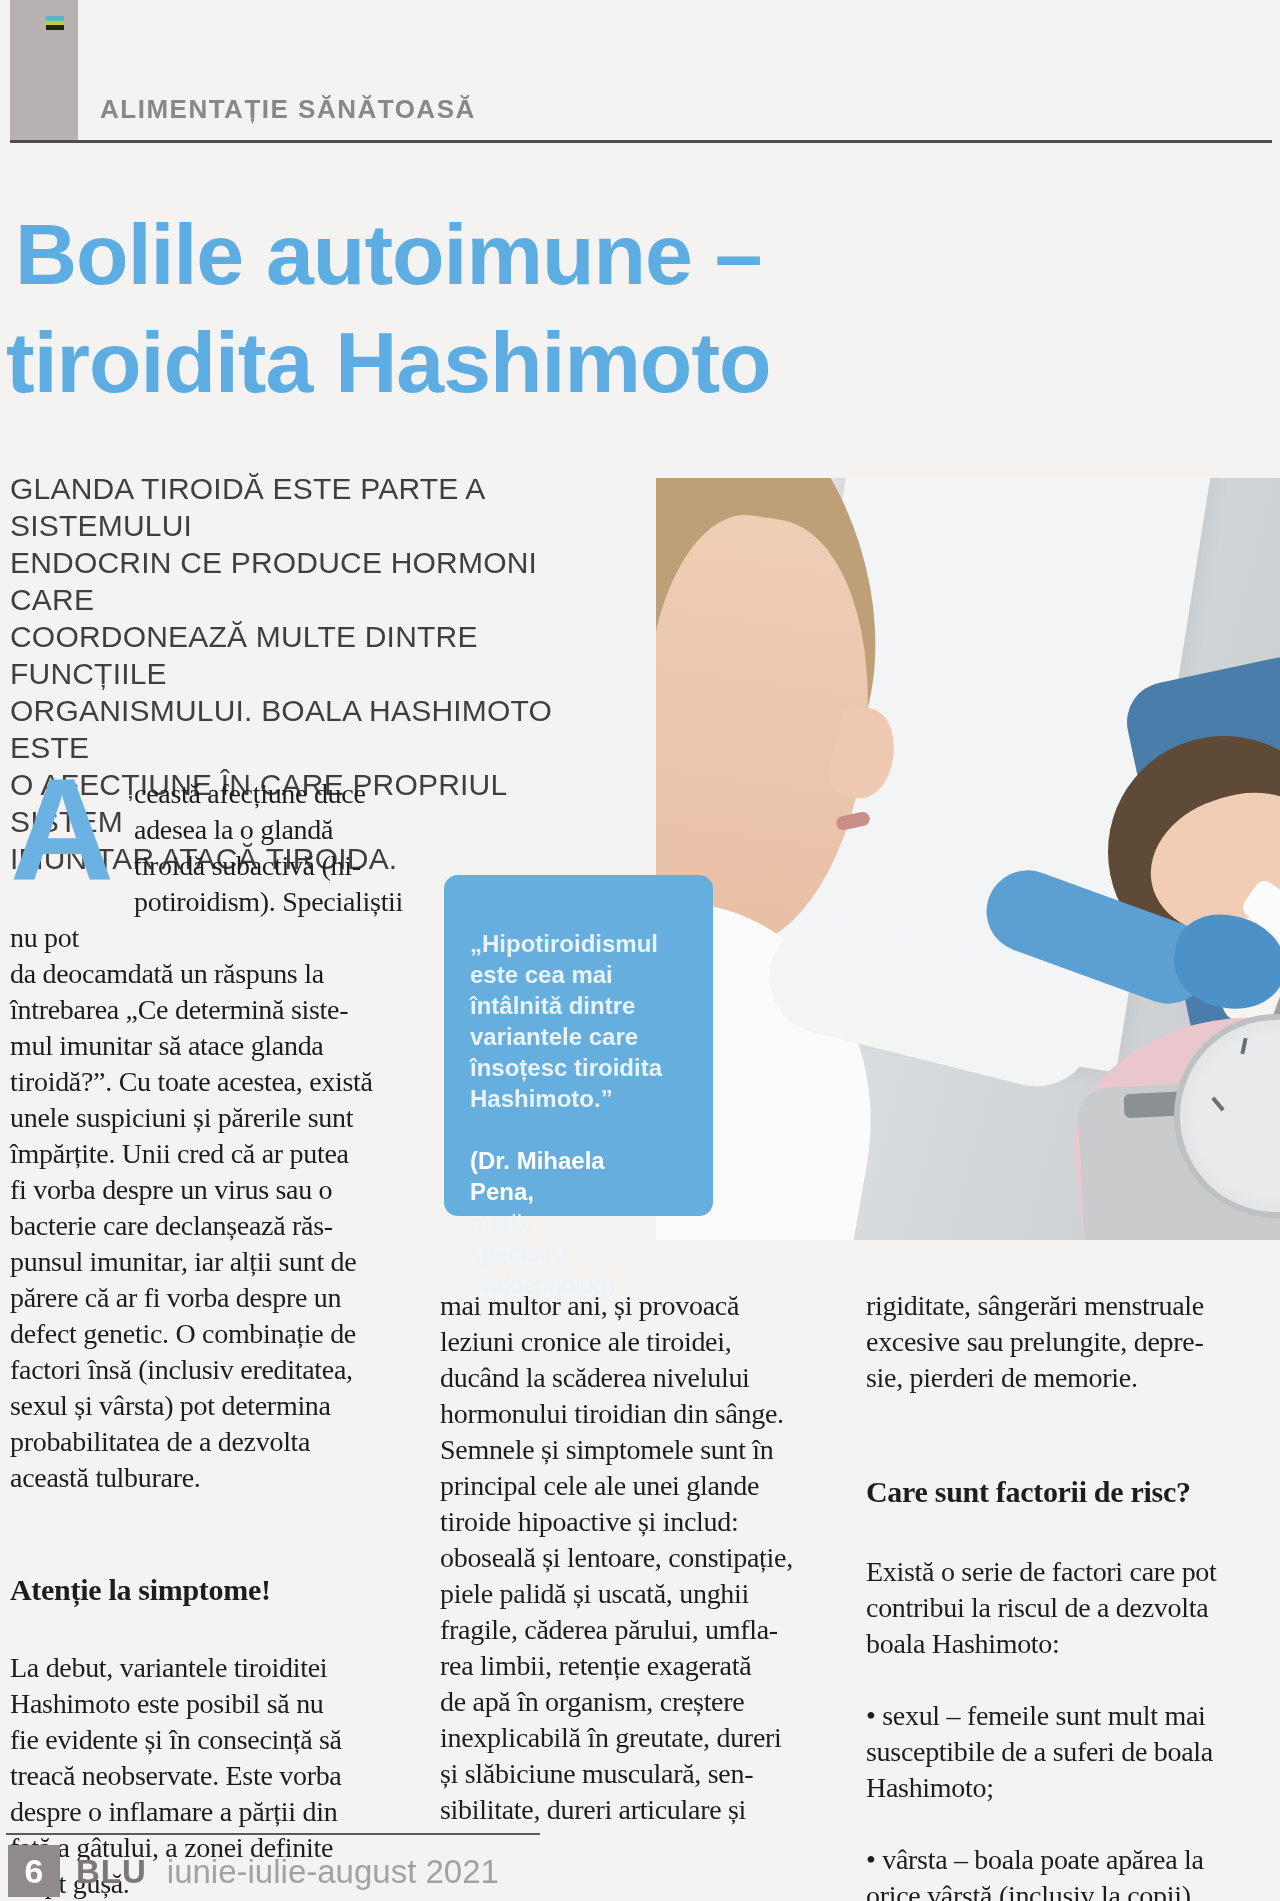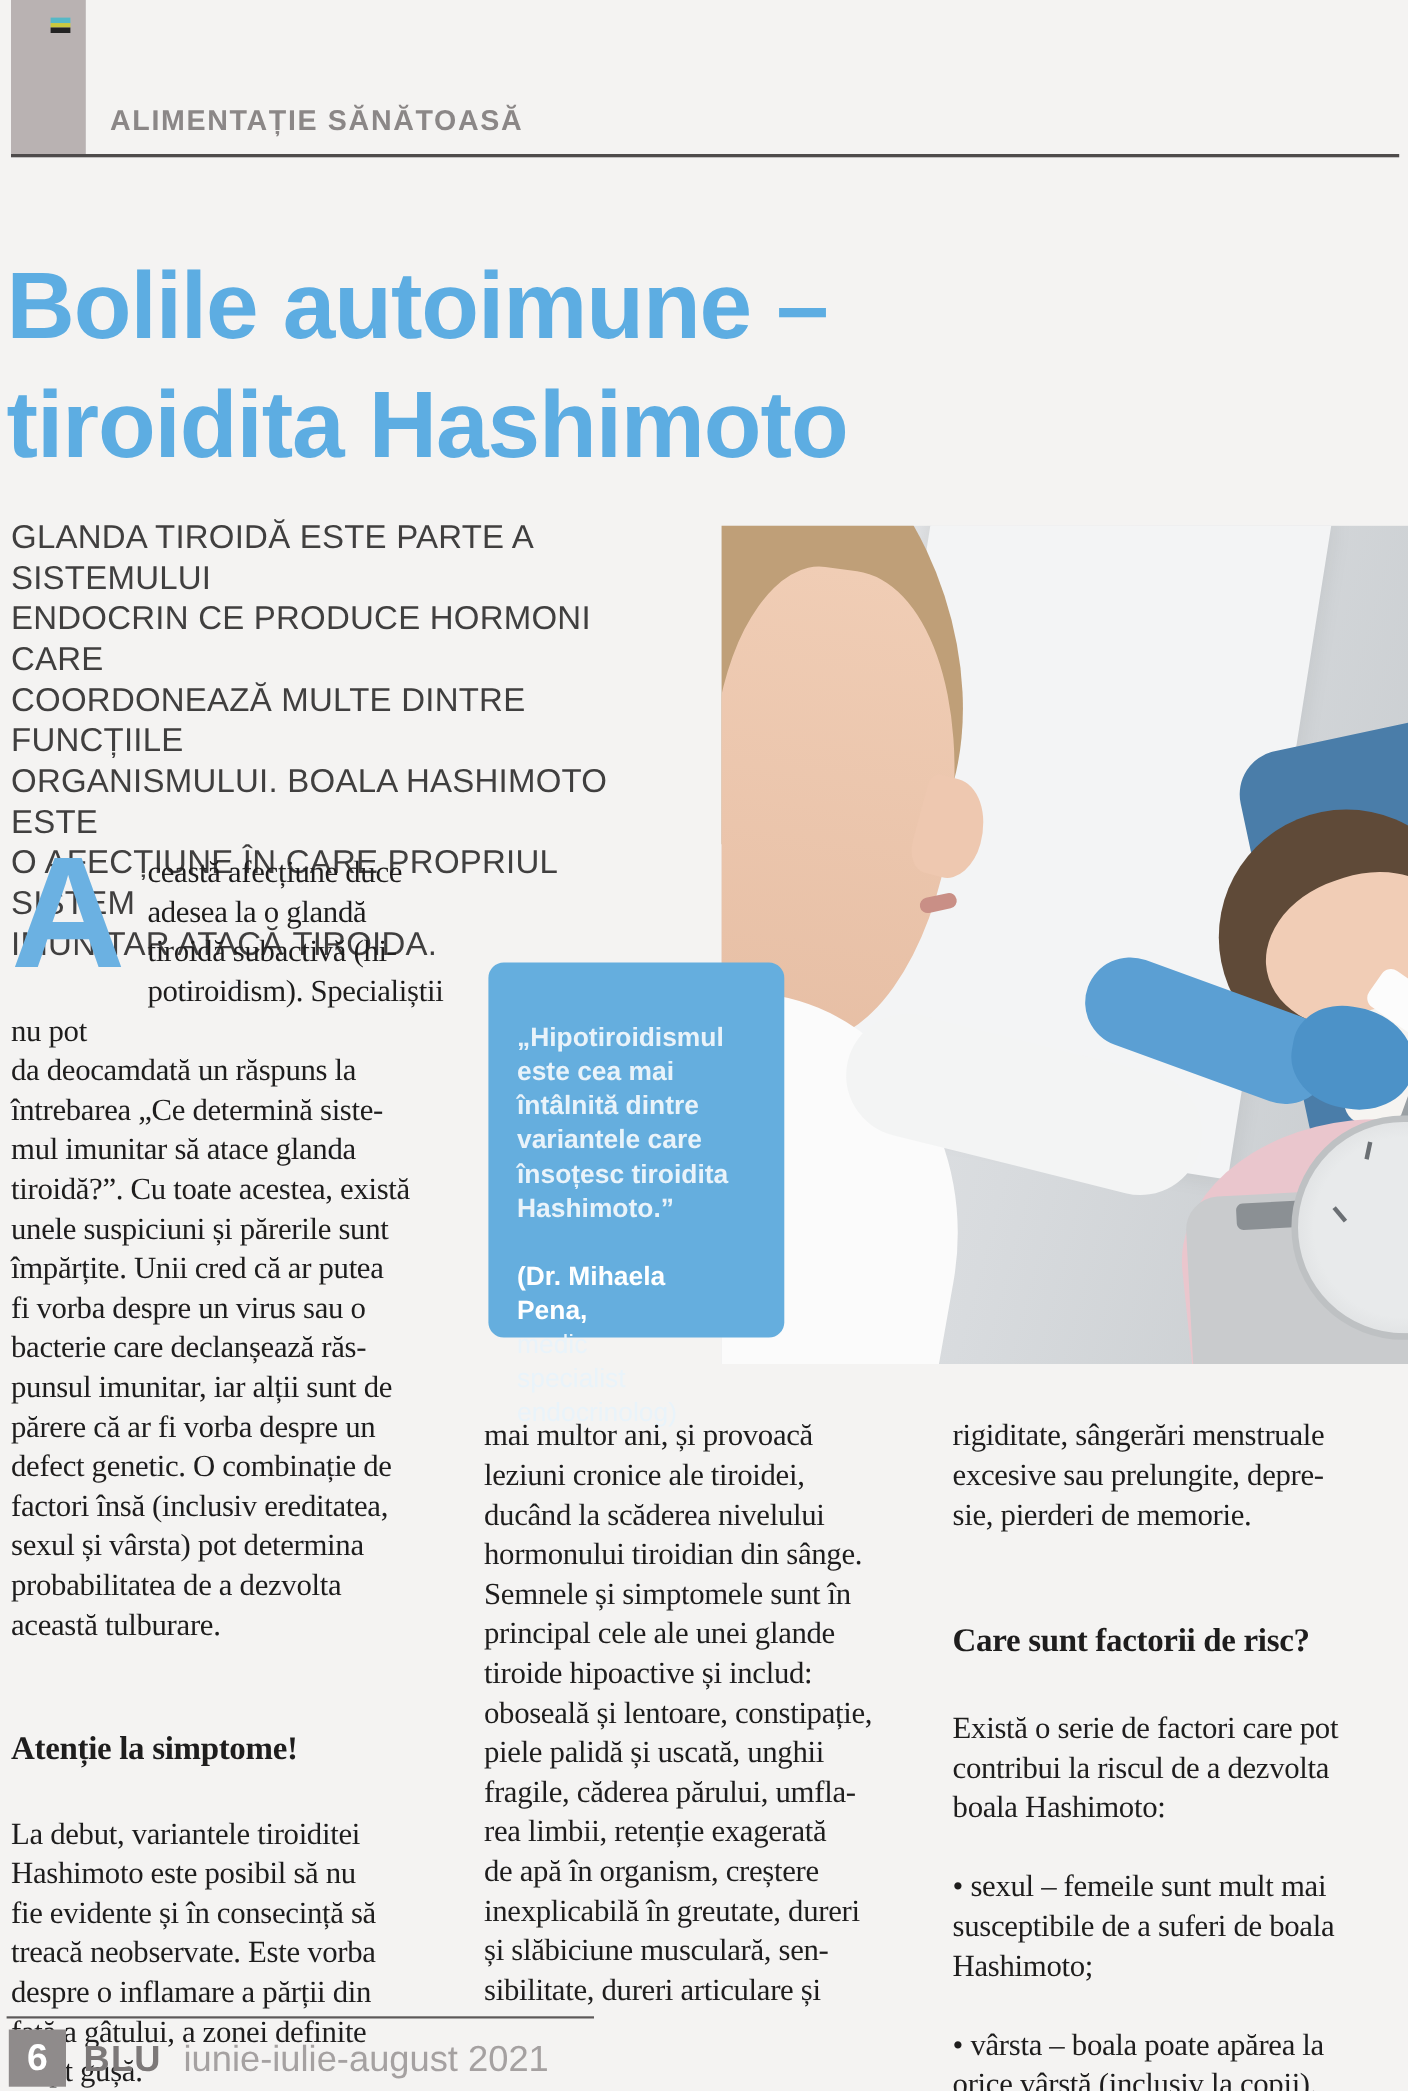--- a/index.html
+++ b/index.html
@@ -18,23 +18,23 @@
   .pm-c { flex:1; background:#232323; }
 
   .category {
     position:absolute; left:100px; top:94px;
     font-size:26px; font-weight:bold; letter-spacing:1.5px;
     color:var(--category,#8b8787);
   }
   .rule { position:absolute; left:10px; top:140px; width:1262px; height:3px; background:var(--rule,#4e4b4b); }
 
   .title {
-    position:absolute; left:6px; top:224px; margin:0;
+    position:absolute; left:6px; top:200px; margin:0;
     font-size:86px; line-height:108px; font-weight:bold; letter-spacing:-1px;
-    color:var(--accent,#5dade2); white-space:pre-line;
+    color:var(--accent,#5dade2); white-space:pre-line;text-align:center;
   }
 
   .intro {
     position:absolute; left:10px; top:470px; width:560px;
     font-size:30px; line-height:37px; letter-spacing:0.2px;
     color:var(--intro_ink,#403f3f); white-space:pre-line;
   }
 
   
   .photo {

